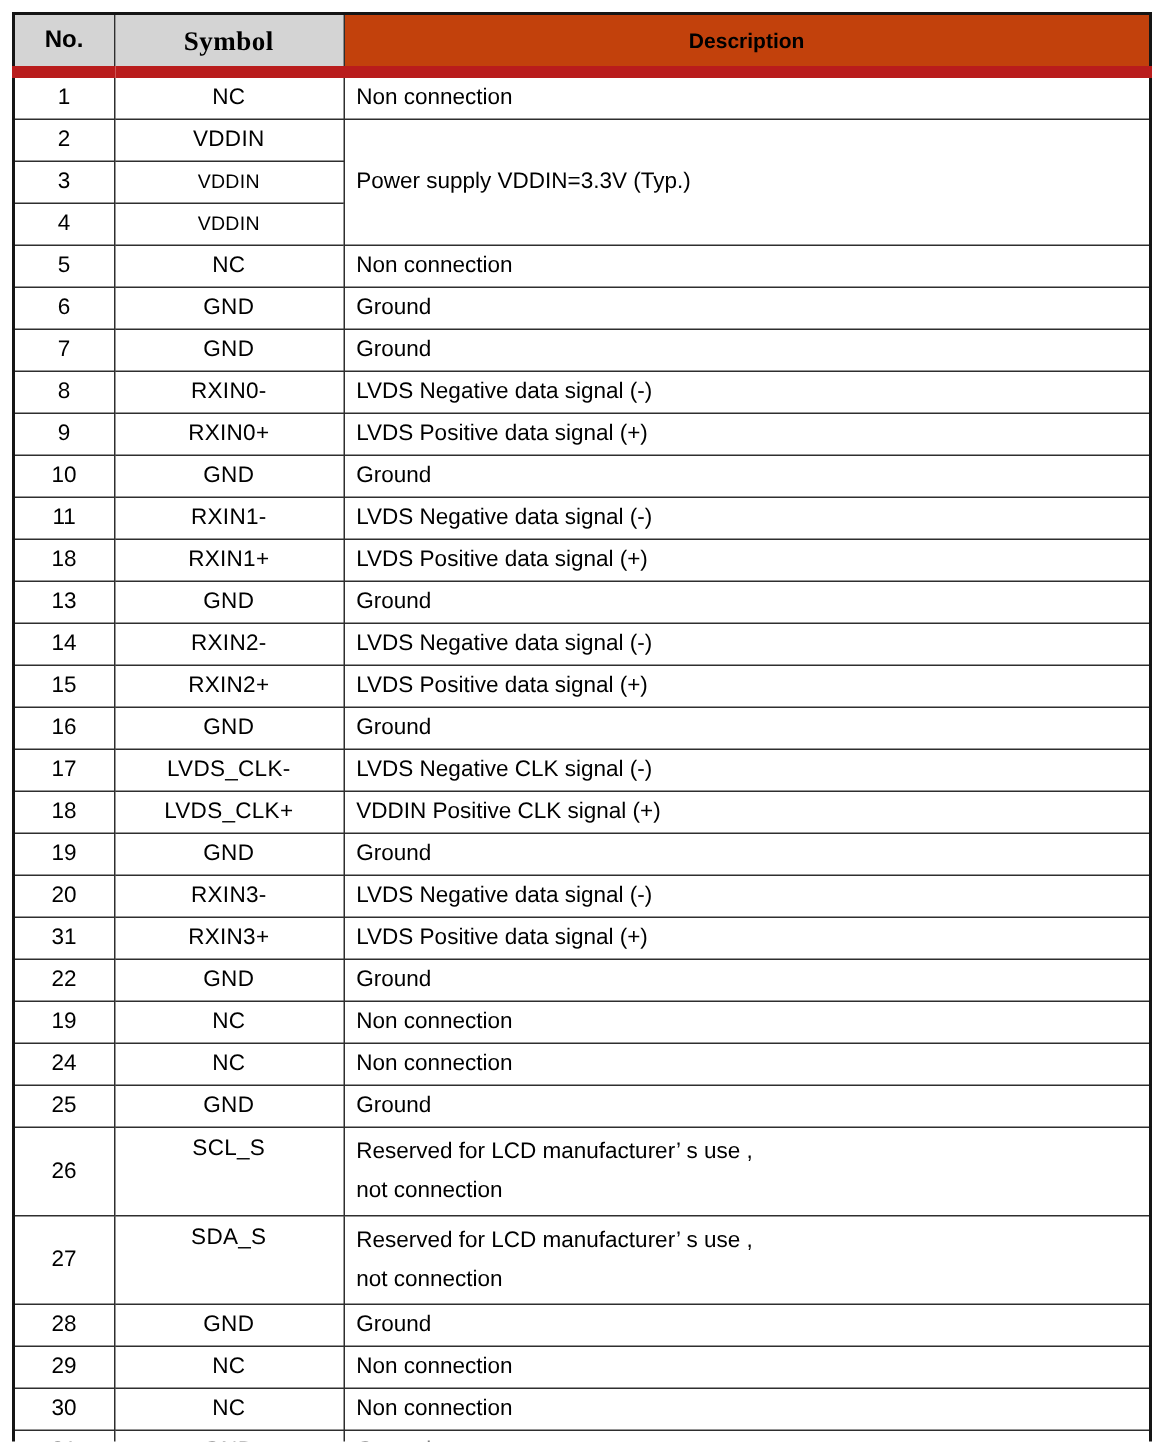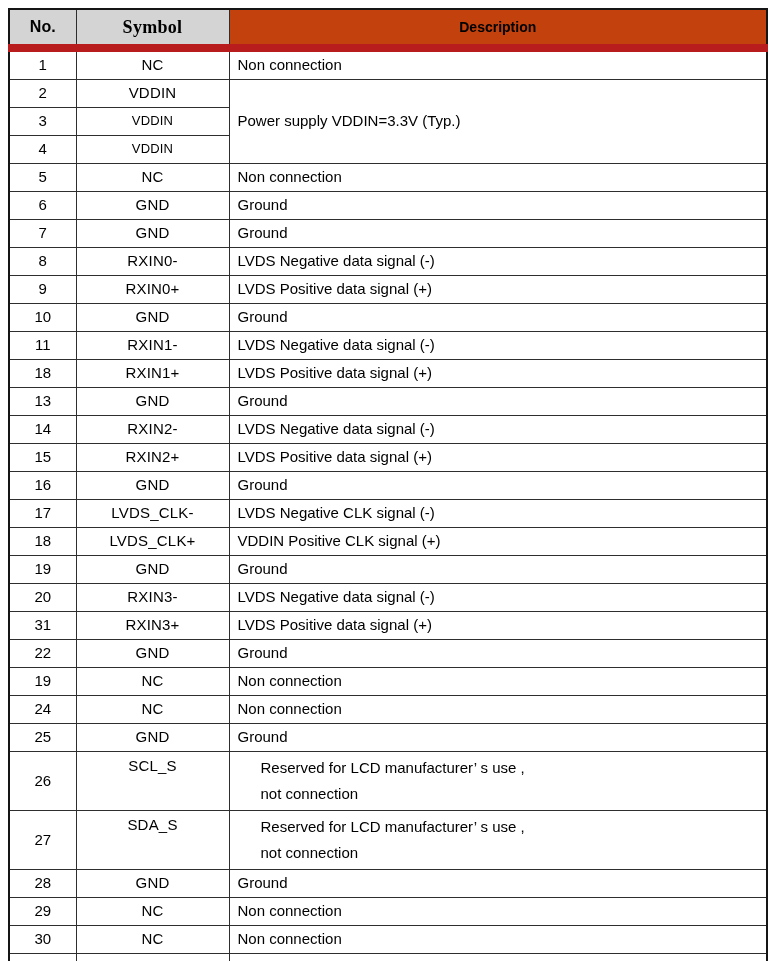--- a/index.html
+++ b/index.html
@@ -52,21 +52,20 @@
     padding-left: 8px;
     padding-right: 4px;
   }
   tr.tall td { height: 53px; }
   tr.tall td.col-sym {
     vertical-align: top;
     padding-top: 5px;
   }
   tr.tall td.col-desc div {
     line-height: 26px;
-    margin-left: 23px;
   }
 </style>
 </head>
 <body>
 
 <div class="page">
   <table class="pin-table">
     <colgroup>
       <col style="width:67px">
       <col style="width:153px">

